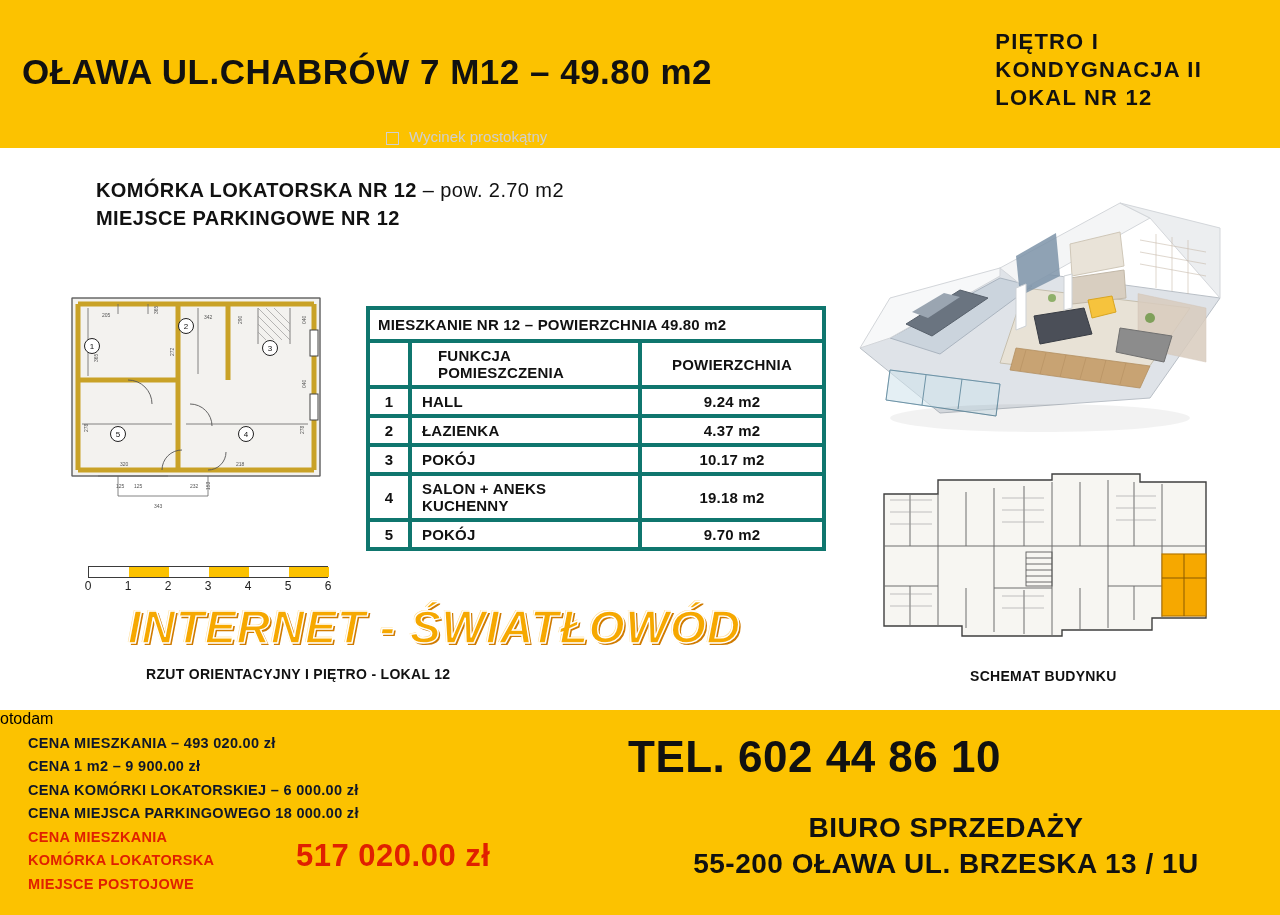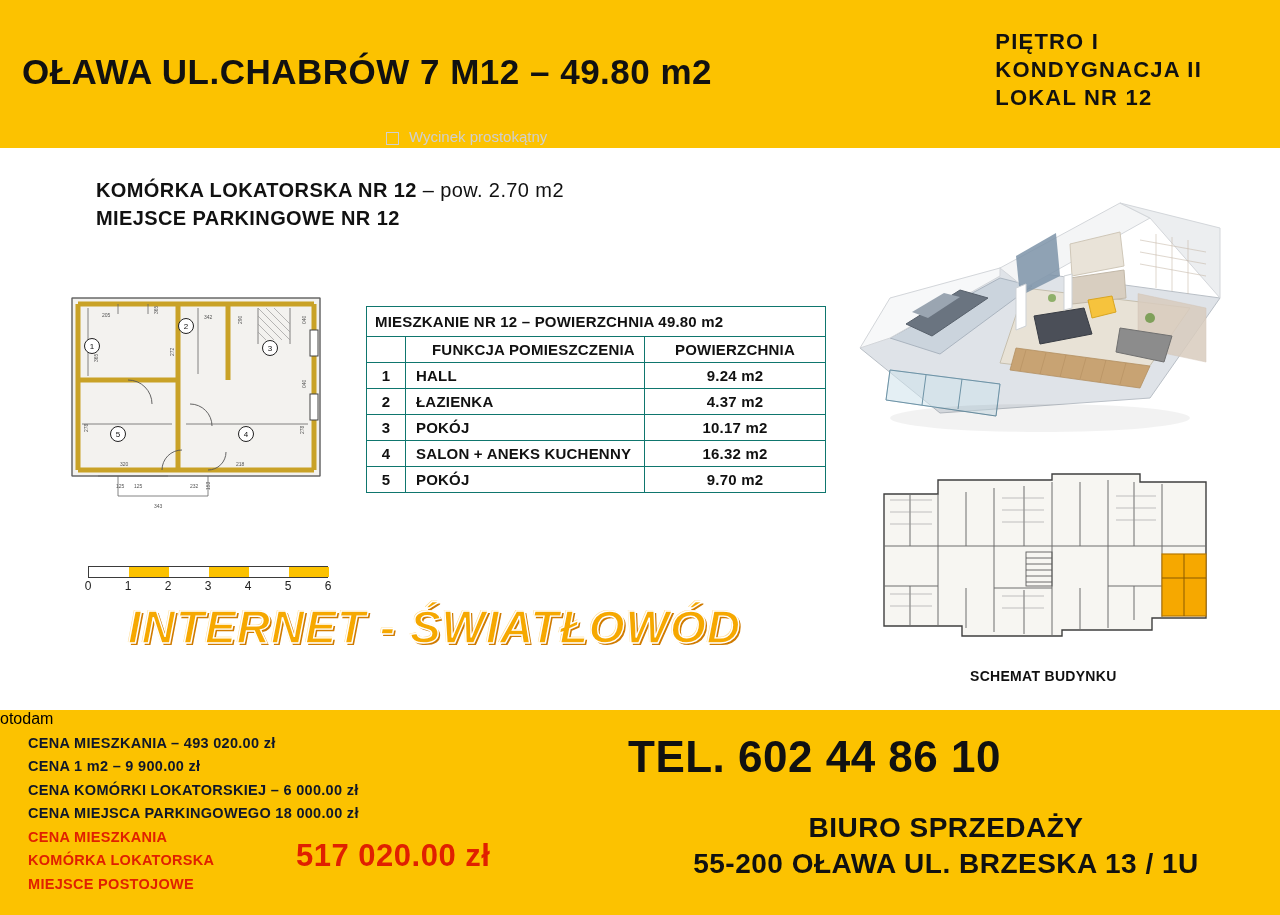--- a/index.html
+++ b/index.html
@@ -161,21 +161,21 @@
 
   
   .room-table {
     position: absolute;
     left: 366px; top: 158px;
     width: 460px;
     border-collapse: collapse;
     background: #fff;
   }
   .room-table td, .room-table th {
-    border: 1px solid #0f766e;
+    border: 4px solid #0f766e;
     font-size: 15px;
     color: #111;
     padding: 4px 6px;
     font-weight: bold;
     letter-spacing: 0.2px;
   }
   .room-table .title-cell {
     text-align: left;
     font-size: 15px;
     padding: 6px 8px;
@@ -403,20 +403,21 @@
       <span style="left:40px;">1</span>
       <span style="left:80px;">2</span>
       <span style="left:120px;">3</span>
       <span style="left:160px;">4</span>
       <span style="left:200px;">5</span>
       <span style="left:240px;">6</span>
     </div>
   </div>
 
   <div class="internet-banner">INTERNET - ŚWIATŁOWÓD</div>
+  <div class="fp-caption">RZUT ORIENTACYJNY I PIĘTRO - LOKAL 12</div>
 
   <table class="room-table">
     <tbody>
         <tr>
       <td class="title-cell" colspan="3">MIESZKANIE NR 12 – POWIERZCHNIA 49.80 m2</td>
     </tr>
     <tr>
       <td class="hdr idx"></td>
       <td class="hdr fn">FUNKCJA POMIESZCZENIA</td>
       <td class="hdr">POWIERZCHNIA</td>
@@ -432,21 +433,21 @@
       <td class="area">4.37 m2</td>
     </tr>
     <tr>
       <td class="idx">3</td>
       <td class="fn">POKÓJ</td>
       <td class="area">10.17 m2</td>
     </tr>
     <tr>
       <td class="idx">4</td>
       <td class="fn">SALON + ANEKS KUCHENNY</td>
-      <td class="area">16.32 m2</td>
+      <td class="area">19.18 m2</td>
     </tr>
     <tr>
       <td class="idx">5</td>
       <td class="fn">POKÓJ</td>
       <td class="area">9.70 m2</td>
     </tr>
   </tbody>
     </table>
 
   <div class="render3d">

